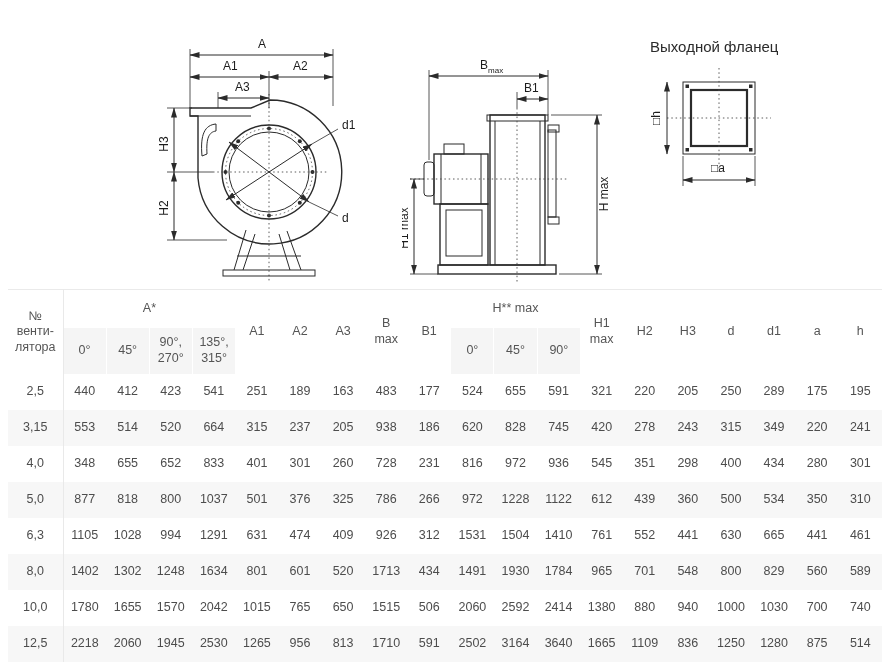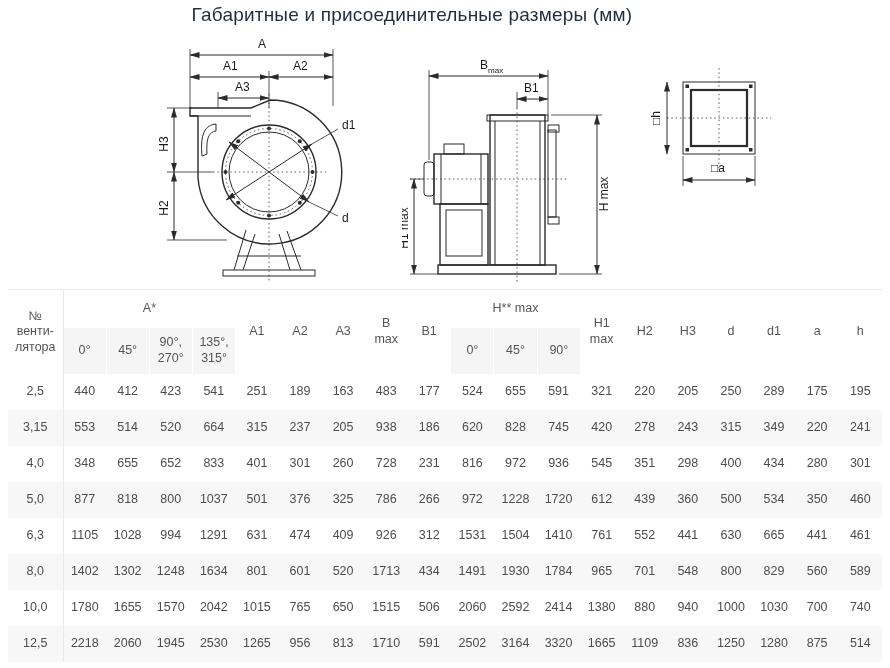--- a/index.html
+++ b/index.html
@@ -38,21 +38,20 @@
   .dims-table .fan-col{border-right:1px solid #e9e9e9;background:#fff !important;}
   .dims-table tbody tr{height:36px;}
   .dims-table tbody tr:nth-child(even) td{background:#f7f7f7;}
   .dims-table tbody tr:nth-child(even) td.fan-col{background:#f7f7f7 !important;border-right:1px solid #e9e9e9;}
 </style>
 </head>
 <body>
 
 <div class="page">
 
-  <div class="page-title">Габаритные и присоединительные размеры (мм)</div>
 
   <svg width="0" height="0" style="position:absolute">
     <defs>
       <marker id="arw" viewBox="0 0 10 6" refX="9.5" refY="3" markerWidth="10" markerHeight="6" orient="auto-start-reverse">
         <path d="M0,0 L10,3 L0,6 Z" fill="#2b2b2b"></path>
       </marker>
     </defs>
   </svg>
 
   <svg class="drw drw1" width="262" height="258" viewBox="0 0 262 258">
@@ -161,20 +160,21 @@
     <line class="ext" x1="157" y1="222" x2="200" y2="222"></line>
     <line class="dim" x1="195" y1="63" x2="195" y2="222" marker-start="url(#arw)" marker-end="url(#arw)"></line>
     <text class="lbl" x="206" y="142" transform="rotate(-90 206 142)" text-anchor="middle">H max</text>
 
     <line class="ext" x1="8" y1="127" x2="22" y2="127"></line>
     <line class="ext" x1="8" y1="222" x2="36" y2="222"></line>
     <line class="dim" x1="12" y1="127" x2="12" y2="222" marker-start="url(#arw)" marker-end="url(#arw)"></line>
     <text class="lbl" x="6" y="176" transform="rotate(-90 6 176)" text-anchor="middle">H1 max</text>
   </svg>
 
+  <div class="flange-title">Выходной фланец</div>
   <svg class="drw drw3" width="215" height="155" viewBox="0 0 215 155">
     <rect class="tn" x="36" y="24" width="72" height="72"></rect>
     <rect x="44" y="32" width="56" height="56" fill="none" stroke="#2b2b2b" stroke-width="2.2"></rect>
     <g>
       <rect class="hole" x="38.5" y="26.5" width="3.5" height="3.5"></rect>
       <rect class="hole" x="102" y="26.5" width="3.5" height="3.5"></rect>
       <rect class="hole" x="38.5" y="90" width="3.5" height="3.5"></rect>
       <rect class="hole" x="102" y="90" width="3.5" height="3.5"></rect>
     </g>
     <line class="dot" x1="20" y1="60" x2="124" y2="60"></line>
@@ -301,28 +301,28 @@
           <td>818</td>
           <td>800</td>
           <td>1037</td>
           <td>501</td>
           <td>376</td>
           <td>325</td>
           <td>786</td>
           <td>266</td>
           <td>972</td>
           <td>1228</td>
-          <td>1720</td>
+          <td>1122</td>
           <td>612</td>
           <td>439</td>
           <td>360</td>
           <td>500</td>
           <td>534</td>
           <td>350</td>
-          <td>460</td>
+          <td>310</td>
         </tr>
         <tr>
           <td class="fan-col">6,3</td>
           <td>1105</td>
           <td>1028</td>
           <td>994</td>
           <td>1291</td>
           <td>631</td>
           <td>474</td>
           <td>409</td>
@@ -389,21 +389,21 @@
           <td>2060</td>
           <td>1945</td>
           <td>2530</td>
           <td>1265</td>
           <td>956</td>
           <td>813</td>
           <td>1710</td>
           <td>591</td>
           <td>2502</td>
           <td>3164</td>
-          <td>3320</td>
+          <td>3640</td>
           <td>1665</td>
           <td>1109</td>
           <td>836</td>
           <td>1250</td>
           <td>1280</td>
           <td>875</td>
           <td>514</td>
         </tr>
       </tbody>
   </table>

